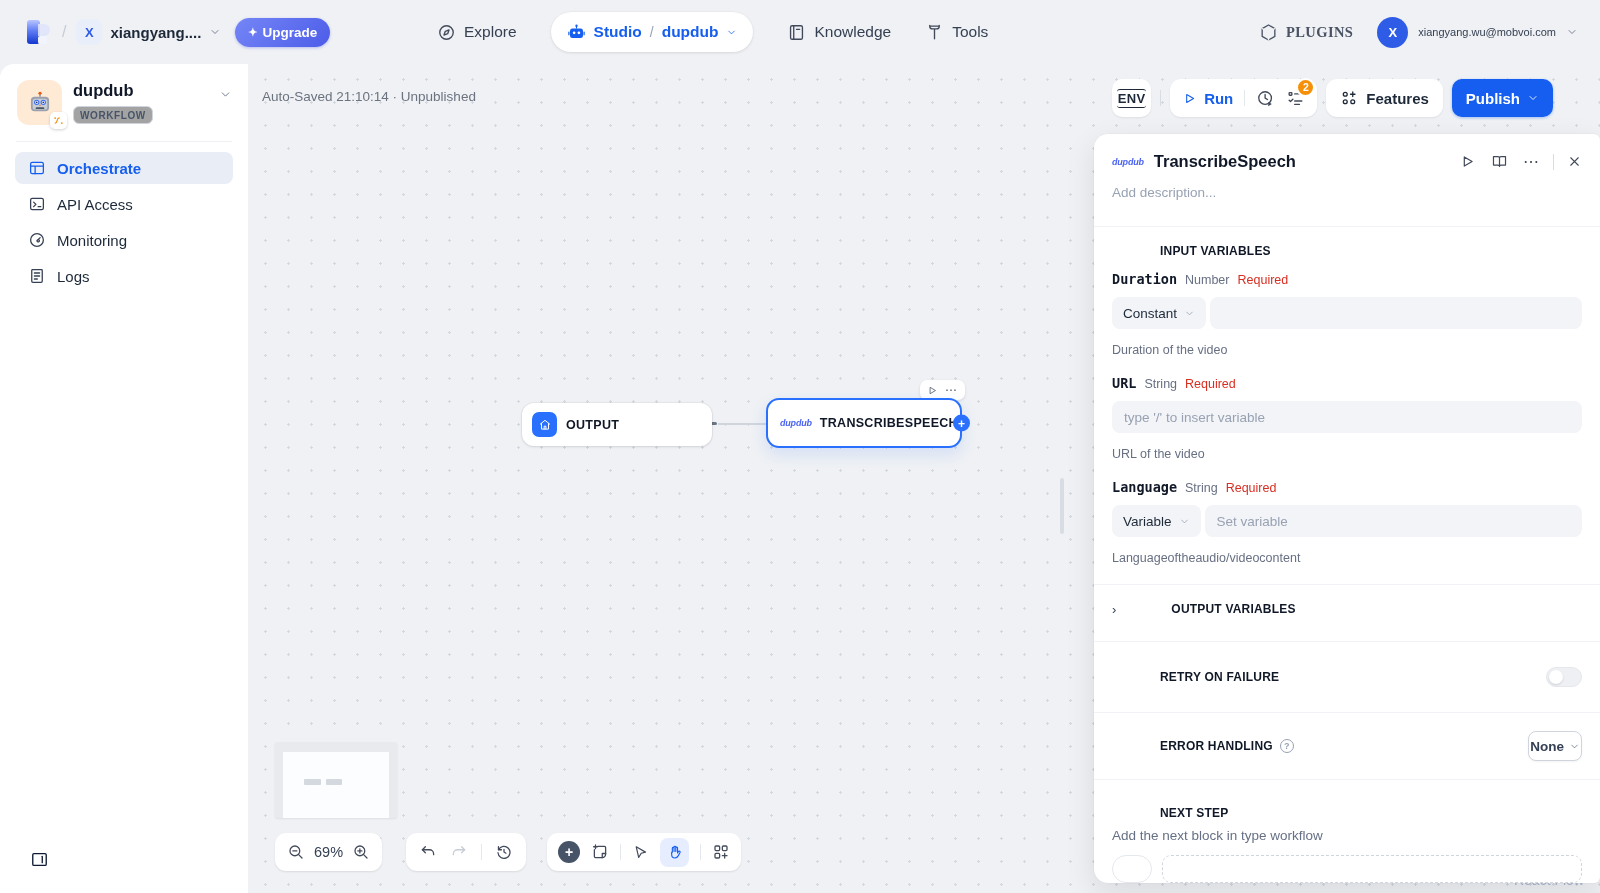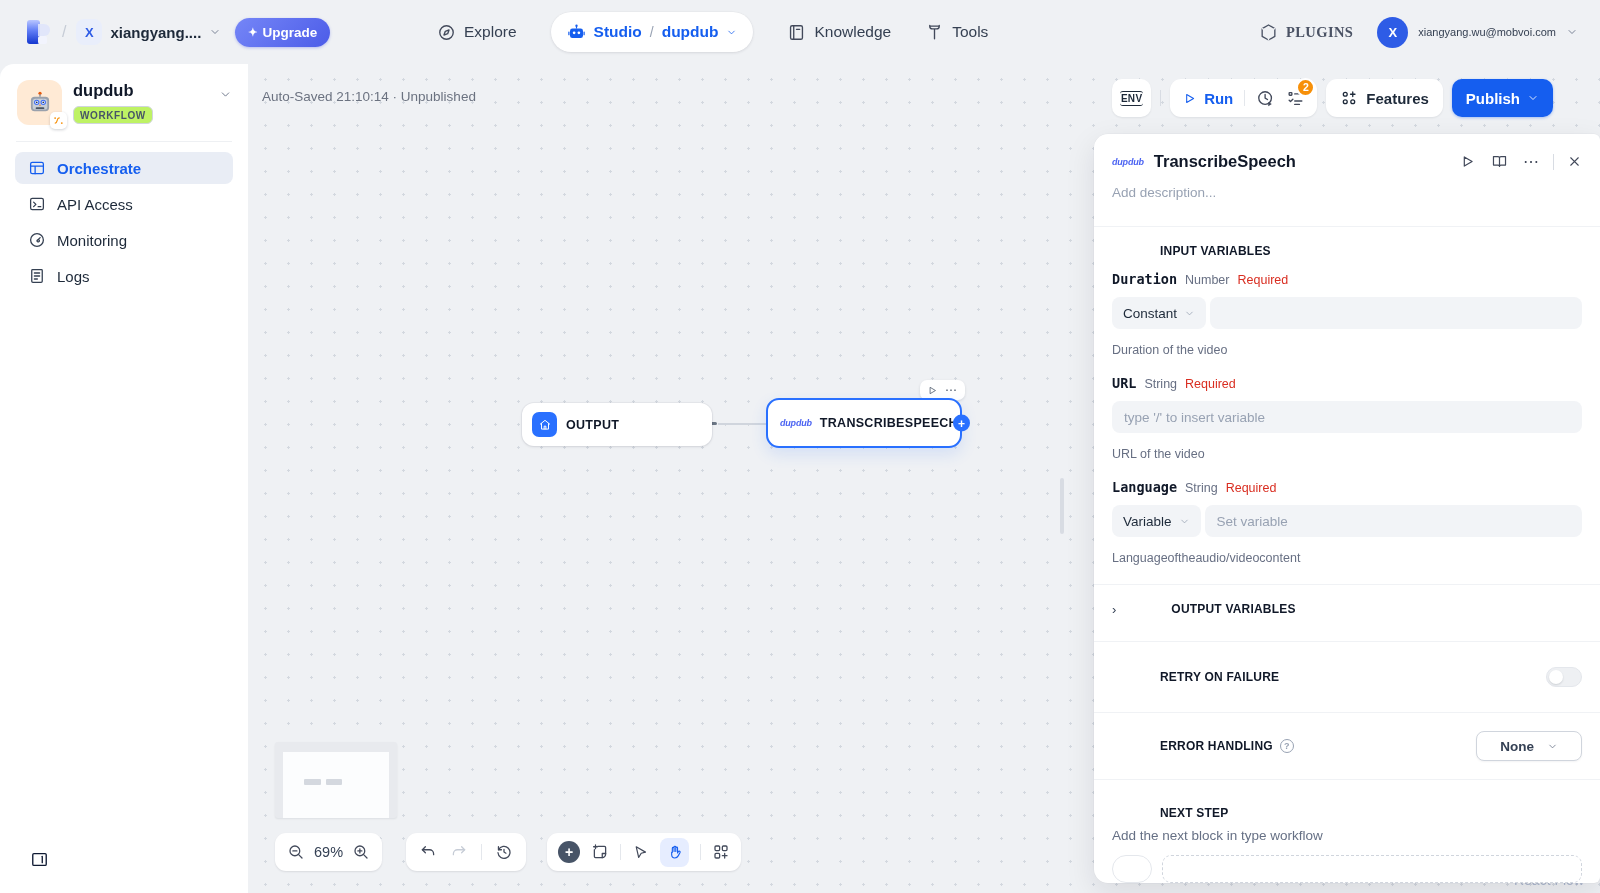--- a/index.html
+++ b/index.html
@@ -33,37 +33,37 @@
   .acc-avatar { width:31px; height:31px; border-radius:50%; background:#2e5ce6; color:#fff; font-size:13px; font-weight:700; display:flex; align-items:center; justify-content:center; }
   .acc-email { font-size:11px; color:#354052; }
 
   
   .sidebar { position:absolute; left:0; top:64px; bottom:0; width:248px; background:#fff; border-radius:14px 0 0 0; }
   .app-row { display:flex; align-items:flex-start; gap:11px; padding:16px 16px 0 17px; position:relative; }
   .app-avatar { width:45px; height:45px; border-radius:12px; background:#ffead5; display:flex; align-items:center; justify-content:center; position:relative; flex:none; }
   .app-badge { position:absolute; right:-5px; bottom:-4px; width:17px; height:17px; background:#fff; border-radius:5px; box-shadow:0 1px 3px rgba(16,24,40,.2); display:flex; align-items:center; justify-content:center; }
   .app-meta { padding-top:1px; }
   .app-name { font-size:16.5px; font-weight:700; color:#101828; }
-  .app-type { display:inline-block; margin-top:6px; font-size:10px; font-weight:600; letter-spacing:.6px; color:#475467; border:1px solid #d0d5dd; border-radius:6px; padding:2.5px 6px; background:#bef264; }
+  .app-type { display:inline-block; margin-top:6px; font-size:10px; font-weight:600; letter-spacing:.6px; color:#475467; border:1px solid #d0d5dd; border-radius:6px; padding:2.5px 6px; background:#a3a3a3; }
   .app-chev { position:absolute; right:16px; top:24px; color:#667085; cursor:pointer; }
   .sb-divider { height:1px; background:#eef0f3; margin:16px 16px 10px 16px; }
   .sb-nav { padding:0 15px; display:flex; flex-direction:column; gap:4px; }
   .sb-item { height:32px; border-radius:8px; display:flex; align-items:center; gap:11px; padding:0 13px; font-size:15px; color:#1d2939; cursor:pointer; }
   .sb-item .sbic { color:#354052; }
   .sb-item.active { background:#e9edf5; color:#155eef; font-weight:600; }
   .sb-item.active .sbic { color:#155eef; }
   .collapse-btn { position:absolute; left:30px; bottom:24px; color:#0f1a33; cursor:pointer; }
 
   
   .canvas { position:absolute; left:248px; top:64px; right:0; bottom:0; background:#eff1f4;
     background-image:radial-gradient(#d3d8df 1.1px, transparent 1.2px); background-size:23px 23px; background-position:6px 4px; }
   .autosave { position:absolute; left:14px; top:25px; font-size:13.5px; color:#6b7280; }
   .topbar { position:absolute; top:15px; right:47px; display:flex; align-items:center; gap:9px; }
   .env-btn { width:39px; height:38px; background:#fff; border-radius:10px; box-shadow:0 1px 2px rgba(16,24,40,.08); display:flex; align-items:center; justify-content:center; cursor:pointer; }
-  .env-glyph { font-size:10px; font-weight:800; letter-spacing:.3px; color:#1d2939; border-top:1.6px solid #1d2939; border-bottom:1.6px solid #1d2939; padding:1px 1px; border-radius:3px; }
+  .env-glyph { font-size:13px; font-weight:800; letter-spacing:.3px; color:#1d2939; border-top:1.6px solid #1d2939; border-bottom:1.6px solid #1d2939; padding:1px 1px; border-radius:3px; }
   .tb-divider { width:1px; height:16px; background:#d8dce3; }
   .run-pill { height:38px; background:#fff; border-radius:11px; box-shadow:0 1px 2px rgba(16,24,40,.08); display:flex; align-items:center; padding:0 12px; gap:11px; position:relative; }
   .run-btn { display:flex; align-items:center; gap:7px; color:#155eef; font-size:15px; font-weight:600; cursor:pointer; }
   .rp-div { width:1px; height:16px; background:#e4e7ec; }
   .rp-icon { color:#42495a; cursor:pointer; position:relative; }
   .badge-2 { position:absolute; top:-11px; right:-10px; width:19px; height:19px; background:#f79009; border:2px solid #fff; border-radius:50%; color:#fff; font-size:10.5px; font-weight:700; display:flex; align-items:center; justify-content:center; }
   .features-pill { height:38px; background:#fff; border-radius:11px; box-shadow:0 1px 2px rgba(16,24,40,.08); display:flex; align-items:center; gap:8px; padding:0 14px; font-size:15px; font-weight:600; color:#1d2939; cursor:pointer; }
   .publish-btn { height:38px; background:#155eef; border-radius:10px; display:flex; align-items:center; gap:7px; padding:0 14px; color:#fff; font-size:15px; font-weight:700; cursor:pointer; box-shadow:0 1px 3px rgba(21,94,239,.35); }
 
   
@@ -124,21 +124,21 @@
   .field { margin-bottom:18px; }
   .field:last-child { margin-bottom:0; }
   .sec-output { padding:17px 18px 25px 18px; display:flex; align-items:center; gap:7px; cursor:pointer; }
   .out-chev { font-size:13px; color:#344054; line-height:1; }
   .sec-retry { padding:25px 18px; display:flex; align-items:center; justify-content:space-between; }
   .toggle { width:36px; height:20px; border-radius:999px; background:#eef0f3; border:1px solid #e4e7ec; position:relative; cursor:pointer; }
   .toggle .knob { position:absolute; left:2px; top:2px; width:14px; height:14px; border-radius:50%; background:#fff; box-shadow:0 1px 2px rgba(16,24,40,.15); }
   .sec-error { padding:18px; display:flex; align-items:center; justify-content:space-between; }
   .err-left { display:flex; align-items:center; gap:7px; }
   .q-circle { width:14px; height:14px; border-radius:50%; border:1.3px solid #98a2b3; color:#98a2b3; font-size:9px; font-weight:700; display:flex; align-items:center; justify-content:center; }
-  .none-btn { height:30px; border:1px solid #d0d5dd; border-radius:8px; background:#fff; display:flex; align-items:center; gap:13px; padding:0 23px; font-size:13.5px; font-weight:600; color:#344054; cursor:pointer; box-shadow:0 1px 2px rgba(16,24,40,.05); }
+  .none-btn { height:30px; border:1px solid #d0d5dd; border-radius:8px; background:#fff; display:flex; align-items:center; gap:5px; padding:0 1px; font-size:13.5px; font-weight:600; color:#344054; cursor:pointer; box-shadow:0 1px 2px rgba(16,24,40,.05); }
   .sec-next { padding:26px 18px 18px 18px; }
   .next-sub { margin-top:8px; font-size:13.5px; color:#667085; }
   .next-row { margin-top:12px; display:flex; gap:10px; }
   .next-pill { width:40px; height:28px; border:1px solid #e4e7ec; border-radius:999px; }
   .next-dashed { flex:1; height:28px; border:1px dashed #d0d5dd; border-radius:9px; }
 </style>
 </head>
 <body>
 
 <div class="header">

